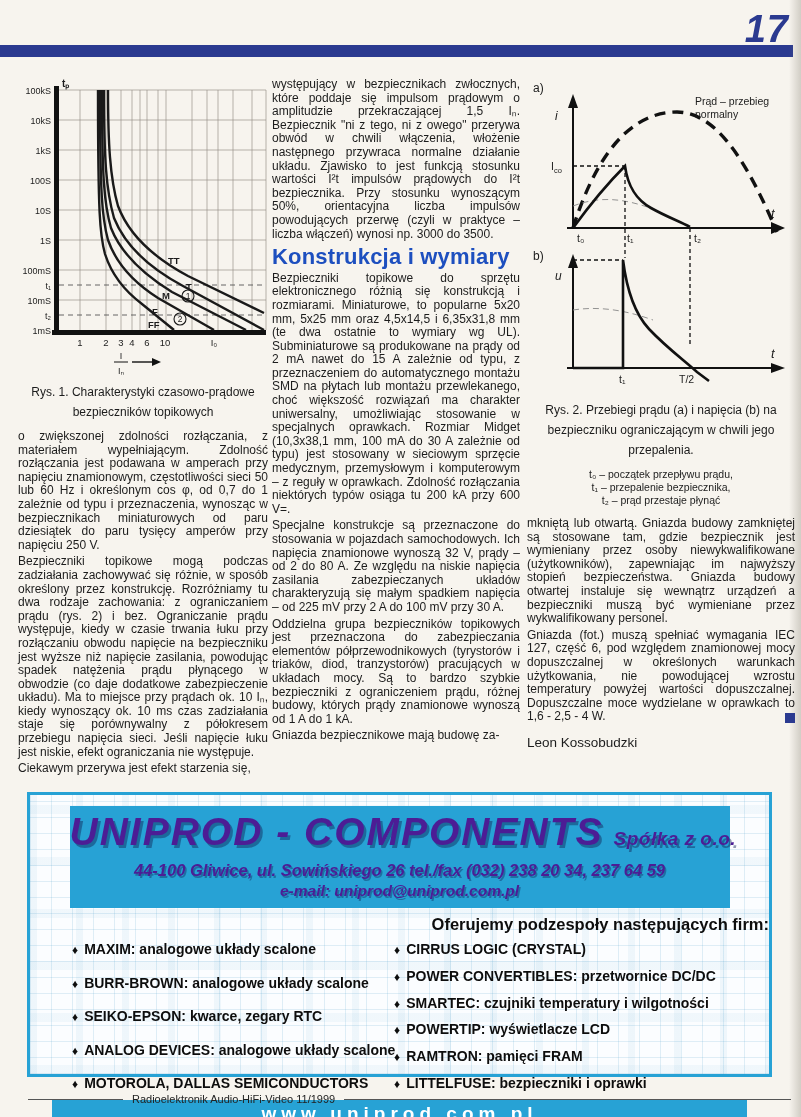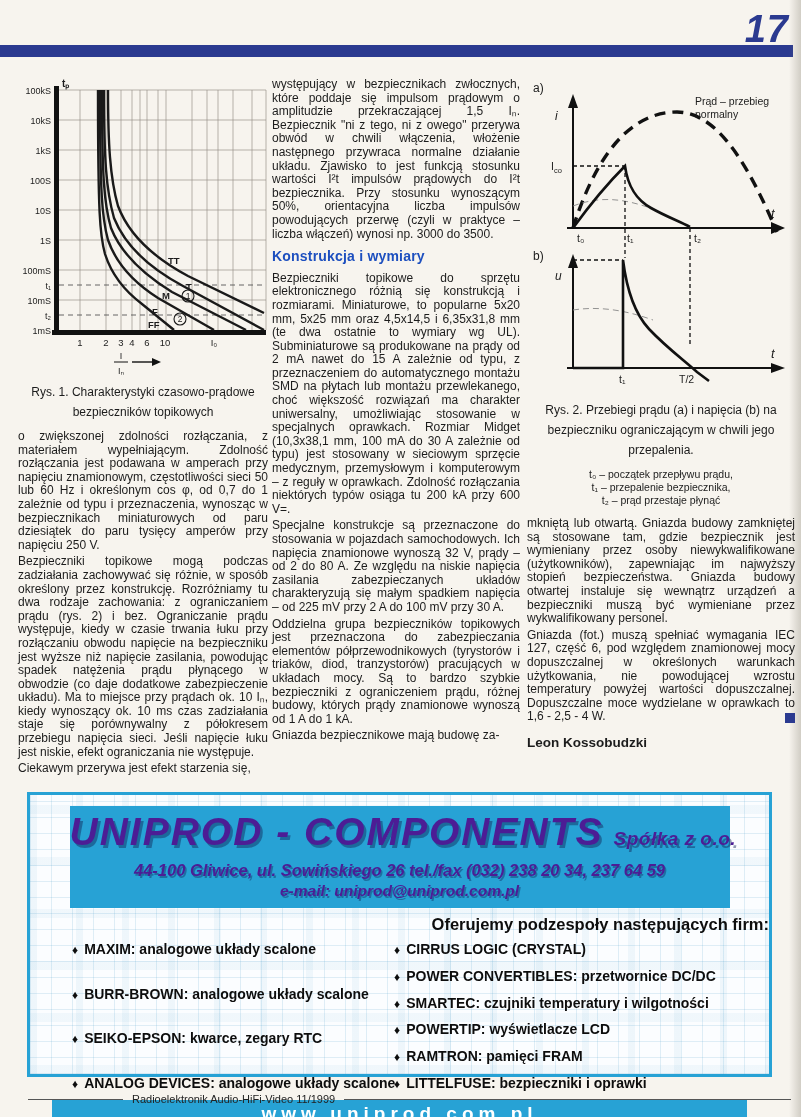--- a/index.html
+++ b/index.html
@@ -16,34 +16,34 @@
   .pageno { position:absolute; right:12px; top:8px; font-size:38px; font-weight:bold;
     font-style:italic; color:#2b3a90; letter-spacing:1px; }
 
   
   .col { position:absolute; top:78px; text-align:justify; font-size:12px; line-height:13.6px; }
   .col p { margin:0 0 3px 0; }
   #colL { left:18px;  width:250px; }
   #colM { left:272px; width:248px; }
   #colR { left:527px; width:268px; }
 
-  .sechead { color:#1d4fbf; font-size:14px; font-weight:bold; margin:9px 0 8px;
+  .sechead { color:#1d4fbf; font-size:22px; font-weight:bold; margin:9px 0 8px;
     text-align:left; letter-spacing:0.2px; }
 
   .figcap { font-weight:normal; font-size:12px; text-align:center; line-height:20px;
     margin:4px 6px 8px; }
   .figlegend { font-size:10.5px; font-weight:normal; text-align:center; line-height:13px;
     margin:2px 0 10px; }
 
   svg { display:block; }
   svg text { font-family:"Liberation Sans", sans-serif; fill:#1c1c1c; }
 
   .endsq { display:inline-block; width:10px; height:10px; background:#2b3a90;
     float:right; margin-top:3px; }
-  .author { font-weight:bold; font-size:13.5px; margin-top:12px; text-align:left; }
+  .author { font-weight:normal; font-size:13.5px; margin-top:12px; text-align:left; }
 
   
   .ad { position:absolute; left:27px; top:792px; width:745px; height:285px;
     box-sizing:border-box; border:3px solid #27a2d5; background-color:#fbfdff;
     background-image:
       repeating-linear-gradient(0deg,  rgba(70,155,200,0.16) 0 1px, transparent 1px 16px),
       repeating-linear-gradient(90deg, rgba(70,155,200,0.16) 0 1px, transparent 1px 21px),
       repeating-linear-gradient(90deg, rgba(70,155,200,0.07) 0 7px, transparent 7px 46px),
       repeating-linear-gradient(0deg,  rgba(70,155,200,0.06) 0 9px, transparent 9px 52px);
   }
@@ -239,20 +239,21 @@
     <div class="ad-line2">44-100 Gliwice, ul. Sowińskiego 26   tel./fax (032)  238 20 34,  237 64 59</div>
     <div class="ad-line3">e-mail: uniprod@uniprod.com.pl</div>
   </div>
   <div class="ad-offer">Oferujemy podzespoły następujących firm:</div>
   <div class="ad-cols">
     <div class="ad-col left">
       <div class="ad-item"><span class="blt">♦</span><span>MAXIM: analogowe układy scalone</span></div>
       <div class="ad-item"><span class="blt">♦</span><span>BURR-BROWN: analogowe układy scalone</span></div>
       <div class="ad-item"><span class="blt">♦</span><span>SEIKO-EPSON: kwarce, zegary RTC</span></div>
       <div class="ad-item"><span class="blt">♦</span><span>ANALOG DEVICES: analogowe układy scalone</span></div>
+      <div class="ad-item"><span class="blt">♦</span><span>MOTOROLA, DALLAS SEMICONDUCTORS</span></div>
     </div>
     <div class="ad-col right">
       <div class="ad-item"><span class="blt">♦</span><span>CIRRUS LOGIC (CRYSTAL)</span></div>
       <div class="ad-item"><span class="blt">♦</span><span>POWER CONVERTIBLES: przetwornice DC/DC</span></div>
       <div class="ad-item"><span class="blt">♦</span><span>SMARTEC: czujniki temperatury i wilgotności</span></div>
       <div class="ad-item"><span class="blt">♦</span><span>POWERTIP: wyświetlacze LCD</span></div>
       <div class="ad-item"><span class="blt">♦</span><span>RAMTRON: pamięci FRAM</span></div>
       <div class="ad-item"><span class="blt">♦</span><span>LITTELFUSE: bezpieczniki i oprawki</span></div>
     </div>
   </div>

